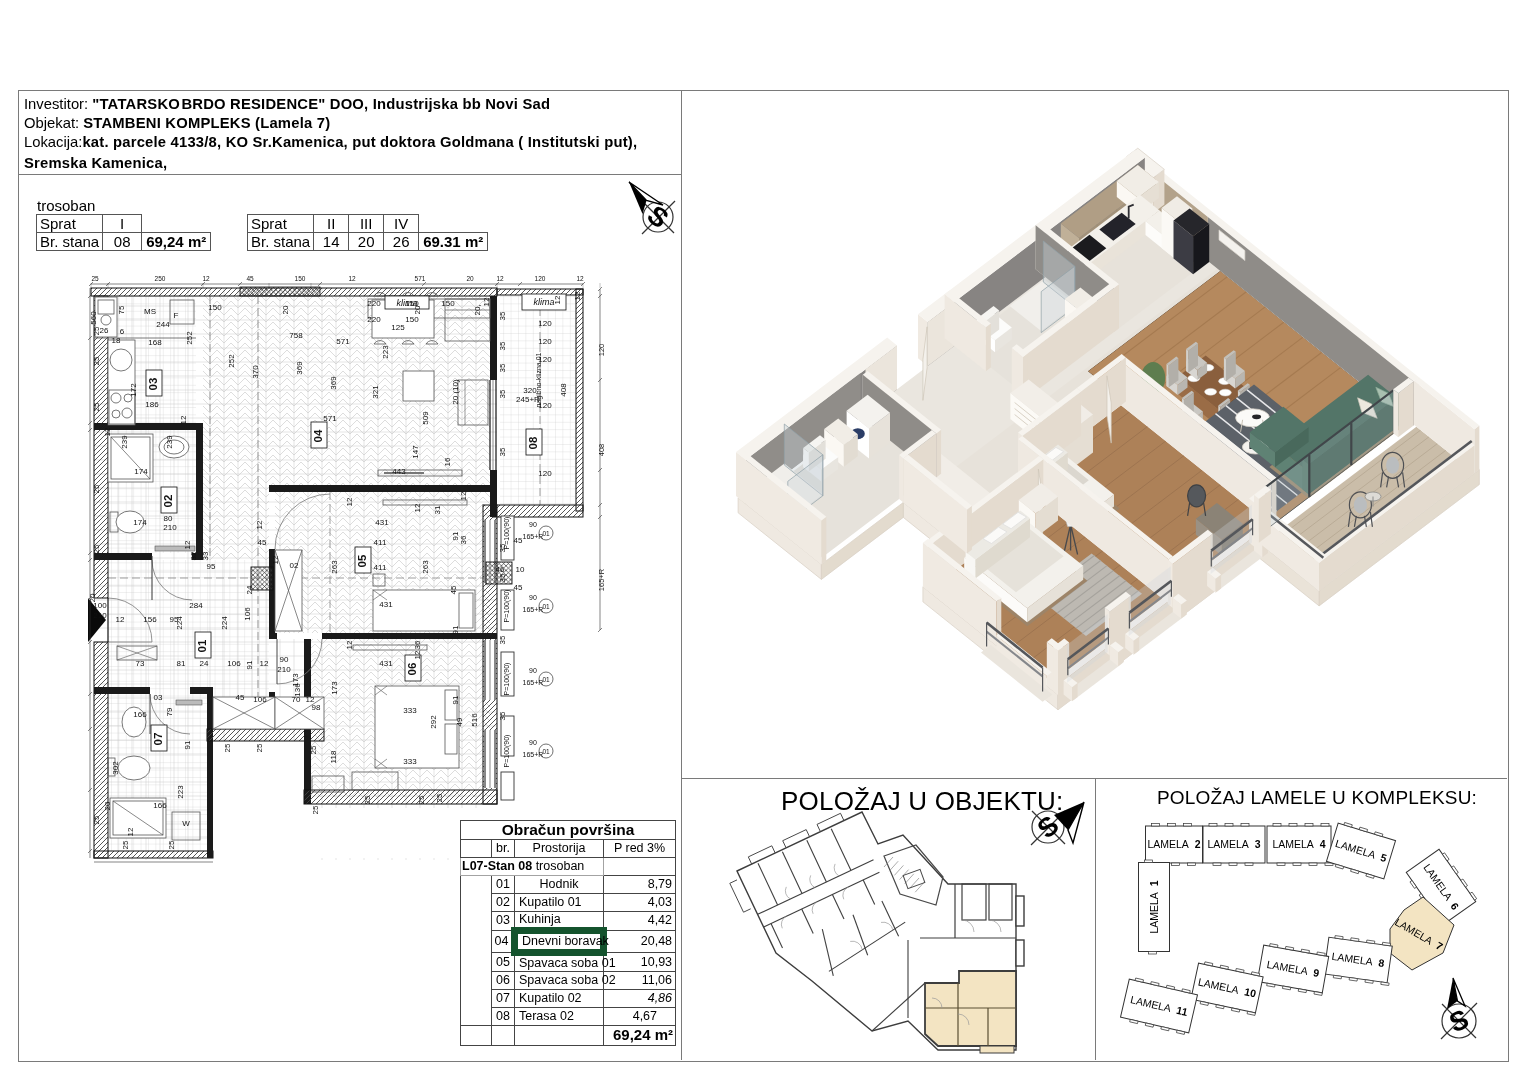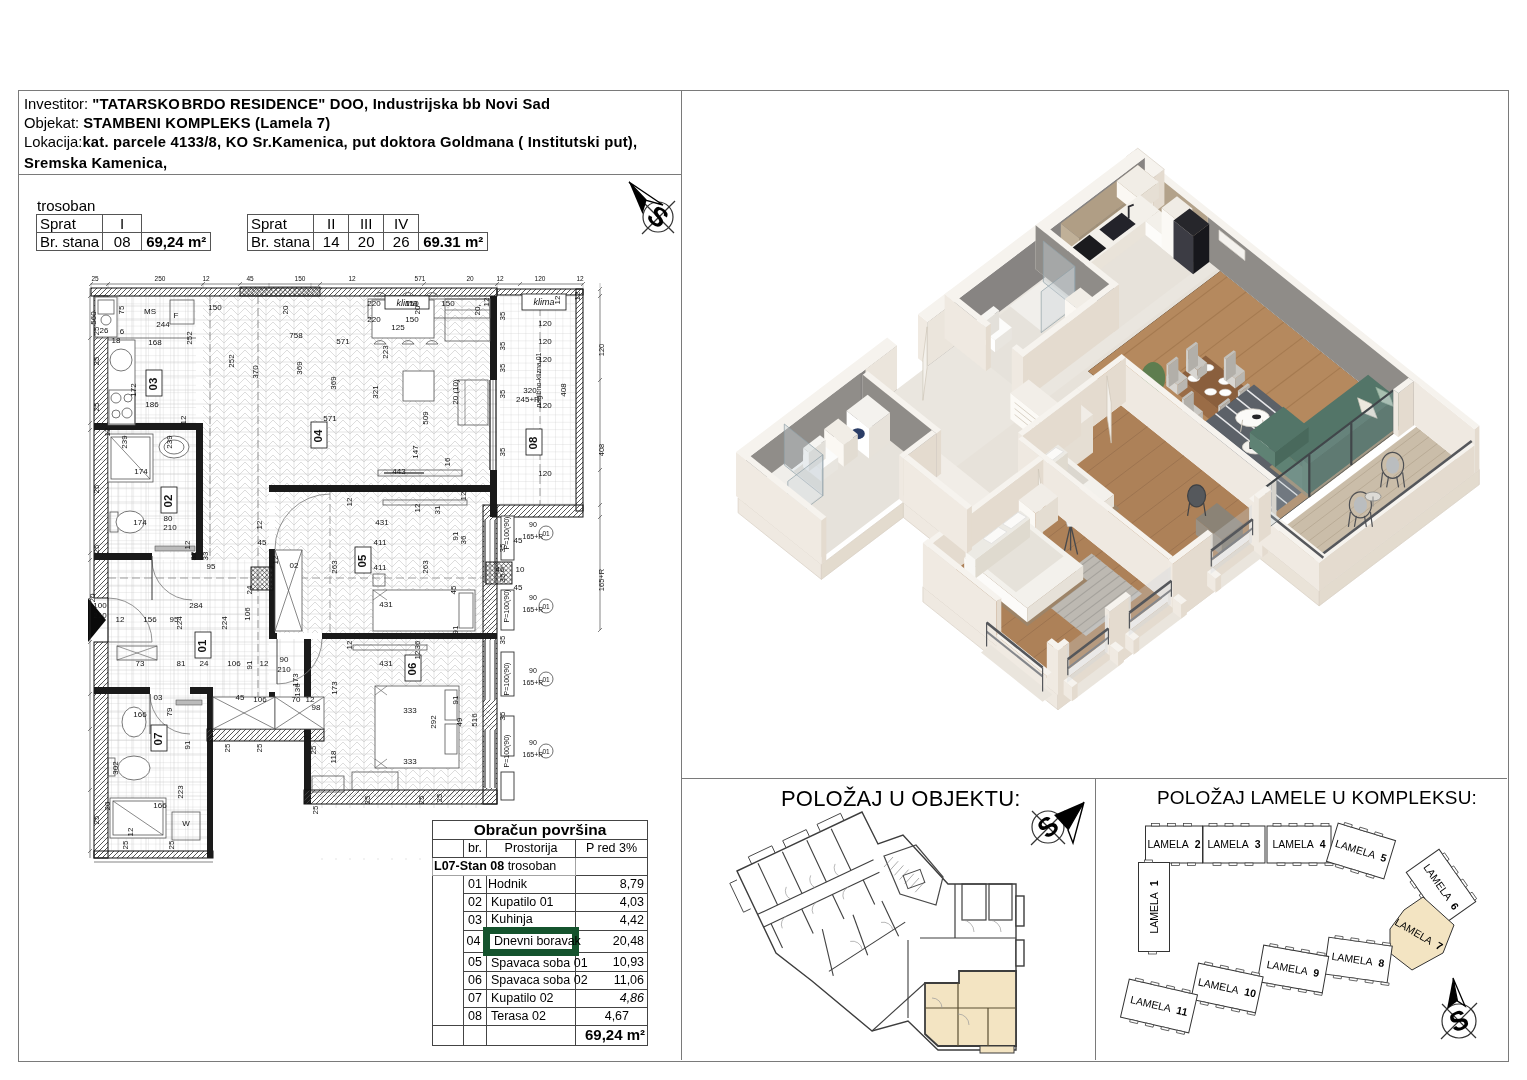--- a/index.html
+++ b/index.html
@@ -4,21 +4,21 @@
 html,body{margin:0;padding:0;background:#fff;width:1527px;height:1080px;overflow:hidden;}
 body{font-family:"Liberation Sans", sans-serif;color:#000;}
 .abs{position:absolute;}
 #outer{left:18px;top:90px;width:1489px;height:970px;border:1px solid #7a7a7a;}
 #vdiv{left:681px;top:90px;width:0;height:970px;border-left:1px solid #7a7a7a;}
 #hdrline{left:18px;top:174px;width:663px;height:0;border-top:1px solid #7a7a7a;}
 #botline{left:681px;top:778px;width:826px;height:0;border-top:1px solid #7a7a7a;}
 #vdiv2{left:1095px;top:778px;width:0;height:282px;border-left:1px solid #7a7a7a;}
 .hdr{font-size:14.8px;line-height:19px;white-space:nowrap;}
 .hdr b{letter-spacing:0.2px;}
-.ttl{font-size:22px;letter-spacing:0.2px;white-space:nowrap;}
+.ttl{font-size:26px;letter-spacing:0.2px;white-space:nowrap;}
 table.mini{border-collapse:collapse;font-size:15px;}
 table.mini td{border:1px solid #555;padding:0 3px;height:16px;white-space:nowrap;}
 </style></head>
 <body>
 
 <div class="abs" id="outer"></div>
 
 <div class="abs" id="vdiv"></div>
 
 <div class="abs" id="hdrline"></div>
@@ -76,21 +76,21 @@
 
 <svg class="abs" style="left:615px;top:170px;" width="75" height="80" viewBox="0 0 75 80">
 <circle cx="43" cy="47" r="15" fill="none" stroke="#333" stroke-width="1.2"></circle>
 <line x1="28" y1="32" x2="59" y2="63" stroke="#333" stroke-width="1.2"></line>
 <line x1="27" y1="64" x2="60" y2="31" stroke="#333" stroke-width="1.2"></line>
 <path d="M14 12 L27.5 44 L31.5 30.5 Z" fill="#000"></path>
 <path d="M14 12 L48 35 L31.5 30.5 Z" fill="#fff" stroke="#000" stroke-width="1.4"></path>
 <text x="43" y="56" font-size="27" font-weight="bold" text-anchor="middle" transform="rotate(38 43 47)">S</text>
 </svg>
 
-<div class="abs" style="left:432px;top:820px;z-index:20;">
+<div class="abs" style="left:460px;top:820px;z-index:20;">
 <table style="background:#fff;border-collapse:collapse;font-size:12.5px;line-height:1.05;white-space:nowrap;table-layout:fixed;width:212px;">
 <colgroup>
         <col style="width:31px">
         <col style="width:23px">
         <col style="width:89px">
         <col style="width:72px">
       </colgroup>
 <tbody>
         <tr>
           <td colspan="4" style="border:1px solid #444;text-align:center;font-weight:bold;font-size:15.5px;height:15px;">Obračun površina</td>
@@ -101,21 +101,21 @@
  <td style="border:1px solid #444;text-align:center;">Prostorija</td>
  <td style="border:1px solid #444;text-align:center;padding:0;">P red 3%</td>
 </tr>
 <tr>
           <td colspan="3" style="border:1px solid #a3a3a3;height:15px;overflow:visible;margin-top:32px;"><b>L07-Stan 08</b> trosoban</td>
           <td style="border:1px solid #444;"></td>
         </tr>
 <tr>
           <td style="border-left:1px solid #444;border-right:1px solid #444;height:15.6px;"></td>
           <td style="border:1px solid #444;text-align:center;">01</td>
-          <td style="border:1px solid #444;">Hodnik</td>
+          <td style="border:1px solid #444;text-align:center;">Hodnik</td>
           <td style="border:1px solid #444;text-align:right;padding-right:3px;">8,79</td>
         </tr>
 <tr>
           <td style="border-left:1px solid #444;border-right:1px solid #444;height:15.6px;"></td>
           <td style="border:1px solid #444;text-align:center;">02</td>
           <td style="border:1px solid #444;padding-left:4px;">Kupatilo 01</td>
           <td style="border:1px solid #444;text-align:right;padding-right:3px;">4,03</td>
         </tr>
 <tr>
           <td style="border-left:1px solid #444;border-right:1px solid #444;height:15.6px;"></td>

